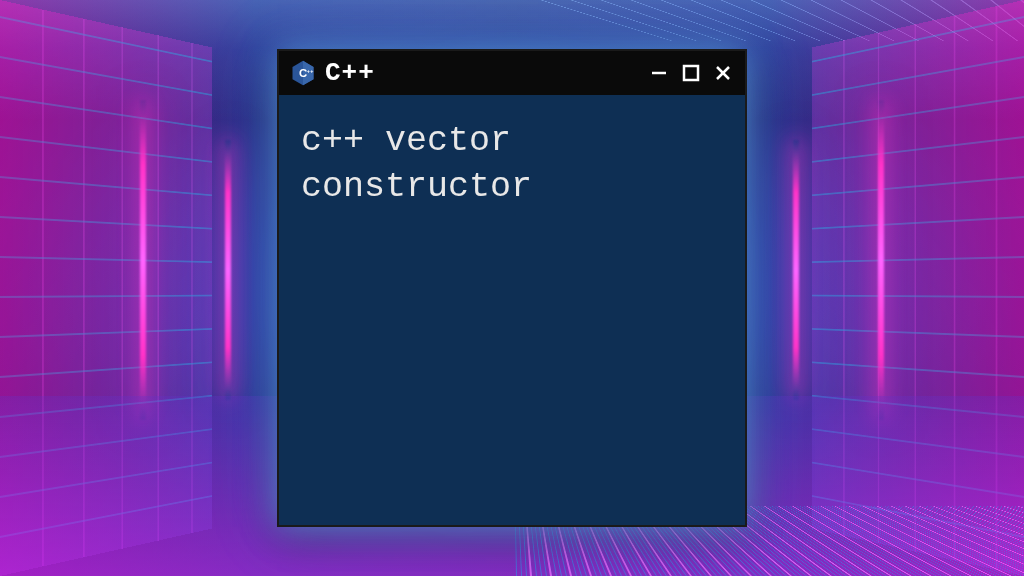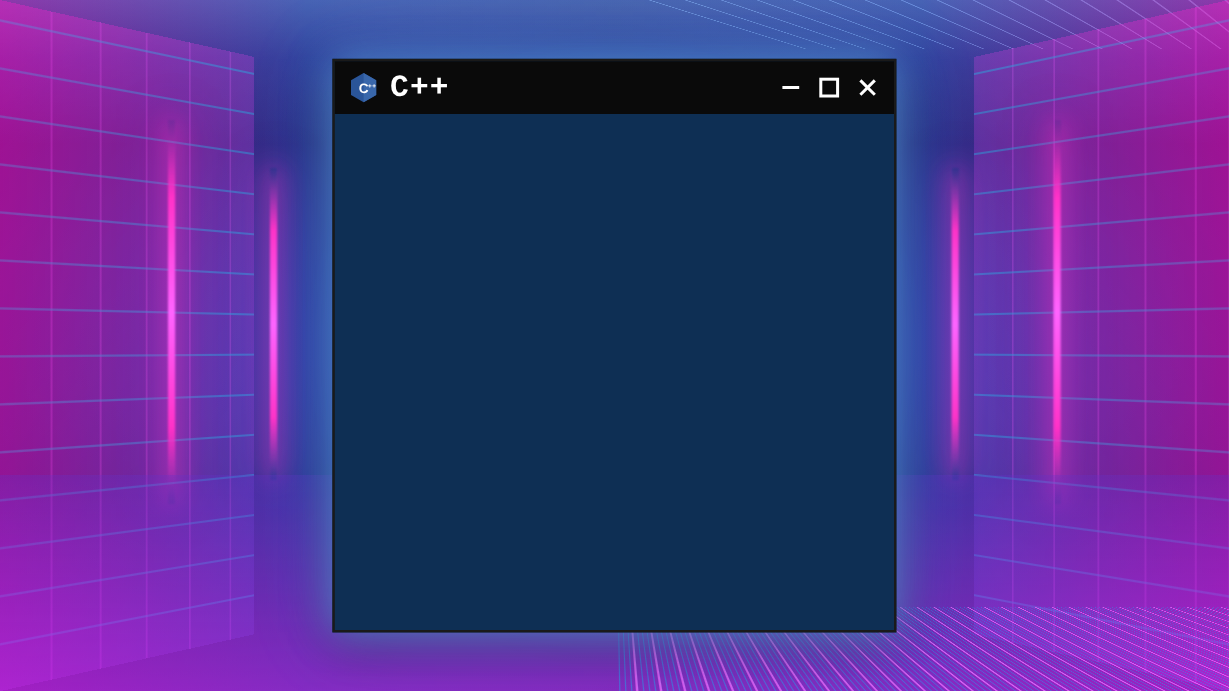--- a/index.html
+++ b/index.html
@@ -303,13 +303,17 @@
         </svg>
       </div>
       <div class="win-btn">
         <svg width="20" height="20" viewBox="0 0 20 20">
           <line x1="4" y1="4" x2="16" y2="16" stroke="#ffffff" stroke-width="2.5"></line>
           <line x1="16" y1="4" x2="4" y2="16" stroke="#ffffff" stroke-width="2.5"></line>
         </svg>
       </div>
     </div>
   </div>
+  <div class="content-area">
+    <div class="code-text">c++ vector
+constructor</div>
+  </div>
 </div>
 
 </body></html>

